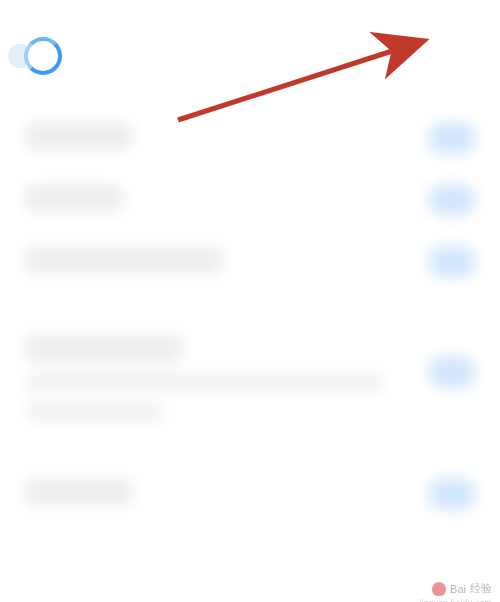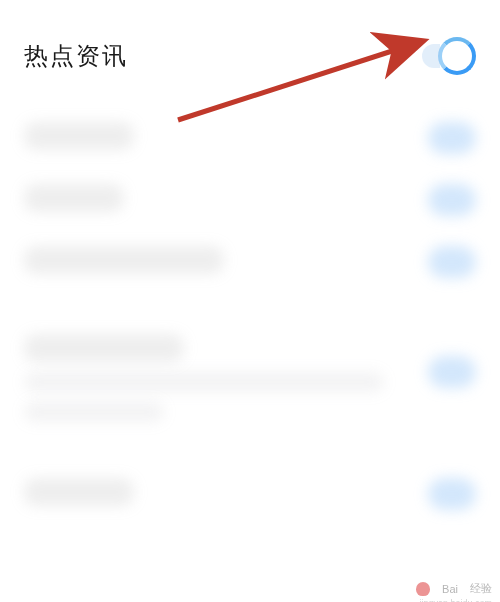--- a/index.html
+++ b/index.html
@@ -14,31 +14,30 @@
     .blur-row { display: flex; align-items: flex-start; justify-content: space-between; margin-top: 30px; }
     .blur-label { background: rgba(158,160,162,0.18); border-radius: 12px; filter: blur(7px); }
     .blur-sub { background: rgba(158,160,162,0.12); border-radius: 10px; filter: blur(7px); margin-top: 10px; }
     .blur-toggle { width: 48px; height: 32px; background: rgba(130,185,245,0.35); border-radius: 16px; filter: blur(7px); flex-shrink: 0; }
     .section-gap { height: 26px; }
     
     
     .arrow-svg { position: absolute; top: 28px; left: 170px; width: 270px; height: 100px; pointer-events: none; }
     
     
-    .watermark { position: absolute; right: 8px; bottom: 6px; font-family: Arial, sans-serif; font-size: 11px; color: rgba(120,120,120,0.55); display: flex; align-items: center; gap: 12px; }
+    .watermark { position: absolute; right: 8px; bottom: 6px; font-family: Arial, sans-serif; font-size: 11px; color: rgba(120,120,120,0.55); display: flex; align-items: center; gap: 4px; }
     .watermark-sub { position: absolute; right: 8px; bottom: -6px; font-family: Arial, sans-serif; font-size: 9px; color: rgba(150,150,150,0.45); }
     .paw { width: 14px; height: 14px; background: rgba(220,60,60,0.55); border-radius: 50% 50% 45% 45%; display: inline-block; }
   </style>
 </head>
 <body>
 
 <div class="settings-list">
 
   <div class="setting-row">
-    <span class="setting-label">热点资讯</span>
     <div class="toggle"></div>
   </div>
 
   <div class="blur-row">
     <div>
       <div class="blur-label" style="width:110px;height:28px;"></div>
     </div>
     <div class="blur-toggle"></div>
   </div>
 

